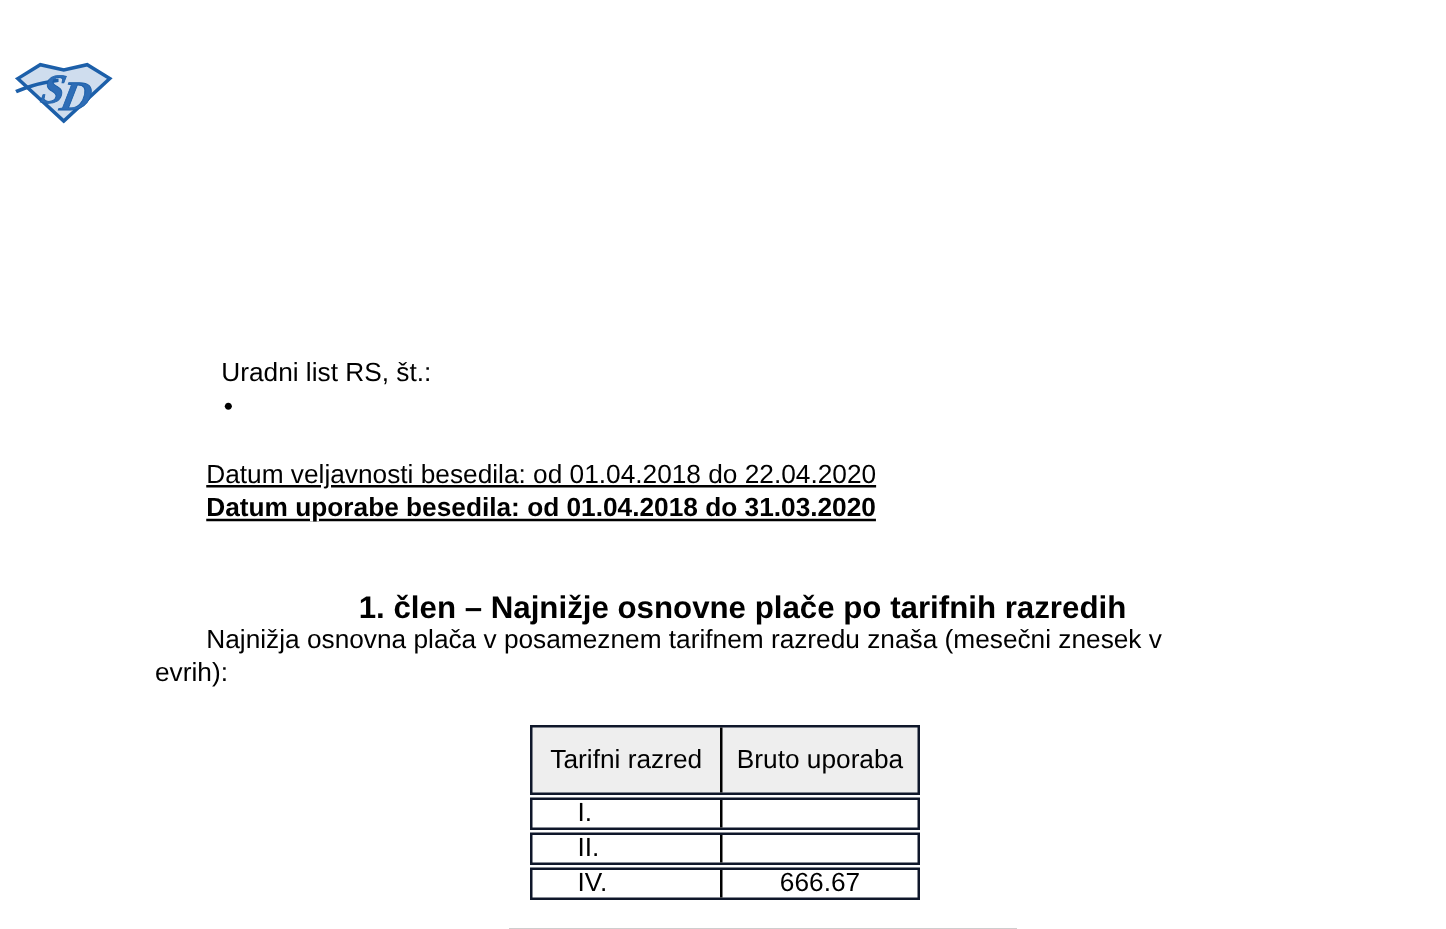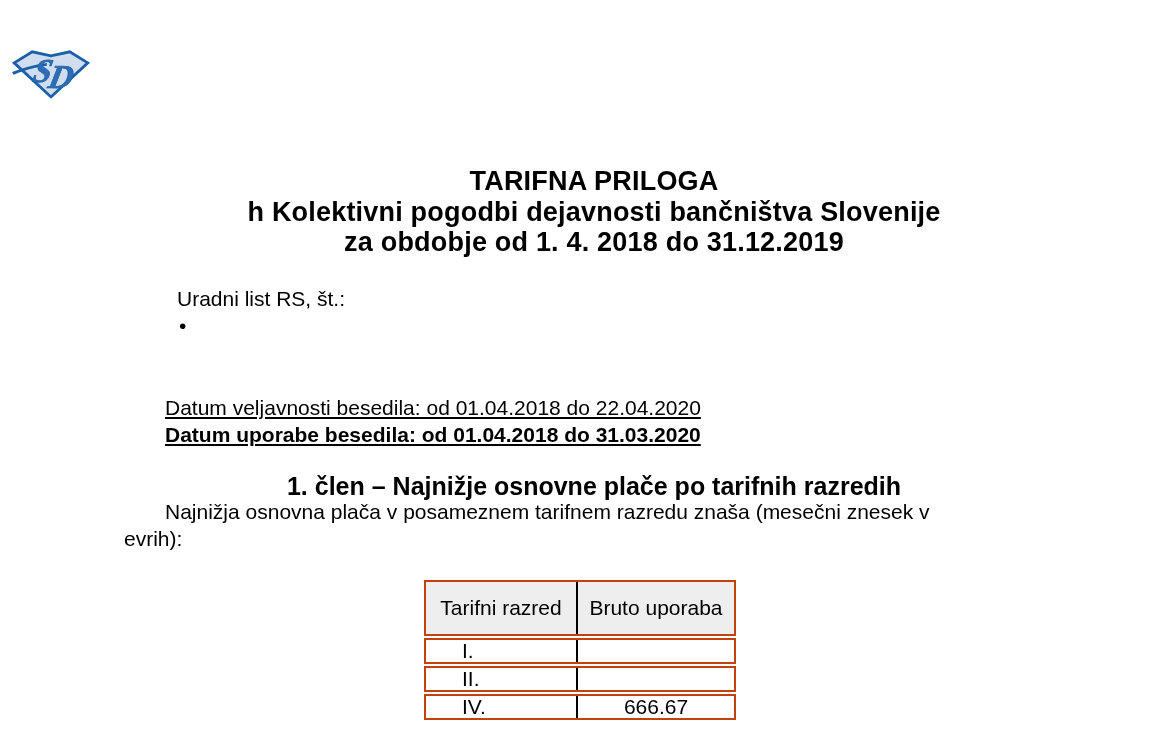--- a/index.html
+++ b/index.html
@@ -36,21 +36,21 @@
   }
   .bullet-row { display: flex; align-items: baseline; }
   .bullet-glyph { width: 29px; flex: 0 0 29px; padding-left: 2px; box-sizing: border-box; }
 
   
   .validity {
     position: absolute;
     left: 165px; top: 367px; width: 880px;
     font-size: 21px; line-height: 26.5px;
   }
-  .validity-l1 { text-decoration: underline; margin-top: 28px; }
+  .validity-l1 { text-decoration: underline; }
   .validity-l2 { text-decoration: underline; font-weight: bold; }
 
   
   .clen-heading {
     position: absolute;
     left: 124px; top: 473px; width: 940px;
     text-align: center;
     font-weight: bold;
     font-size: 25px; line-height: 26.5px;
   }
@@ -64,21 +64,21 @@
   .para-l1 { padding-left: 41px; }
 
   
   .ptable {
     position: absolute;
     left: 424px; top: 580px; width: 312px;
     font-size: 21px;
   }
   .trow {
     display: flex;
-    border: 2px solid #c2410c;
+    border: 2px solid #0f172a;
     box-sizing: border-box;
     background: #ffffff;
     width: 312px;
   }
   .thead-row { height: 56px; background: #eeeeee; }
   .tdata-row { height: 26px; margin-top: 2px; }
   .cell { display: flex; align-items: center; box-sizing: border-box; }
   .c1 { width: 152px; border-right: 2px solid #000; }
   .c2 { flex: 1; justify-content: center; }
   .thead-row .c1 { justify-content: center; }
@@ -93,25 +93,20 @@
     <svg viewBox="0 0 120 72" width="84" height="50">
       <path d="M7,20 L33,4 L60,10 L87,4 L113,20 L60,69 Z" fill="#cfddee" stroke="#1c5fa9" stroke-width="4" stroke-linejoin="miter"></path>
       <path d="M4,33 C 22,26 38,22 54,20 L54,24 C 38,26 22,30 6,37 Z" fill="#1c5fa9"></path>
       <g transform="skewX(-12)" font-family="Liberation Serif, serif" font-weight="bold" font-style="italic">
         <text x="42" y="48" font-size="48" fill="#2e6db6" stroke="#1c5fa9" stroke-width="1">S</text>
         <text x="66" y="56" font-size="48" fill="#2e6db6" stroke="#1c5fa9" stroke-width="1">D</text>
       </g>
     </svg>
   </div>
 
-  <div class="title-block">
-    <div>TARIFNA PRILOGA</div>
-    <div>h Kolektivni pogodbi dejavnosti bančništva Slovenije</div>
-    <div>za obdobje od 1. 4. 2018 do 31.12.2019</div>
-  </div>
 
   <div class="gazette">
     <div>Uradni list RS, št.:</div>
     <div class="bullet-row">
       <span class="bullet-glyph">•</span>
     </div>
   </div>
 
   <div class="validity">
     <div class="validity-l1">Datum veljavnosti besedila: od 01.04.2018 do 22.04.2020</div>

